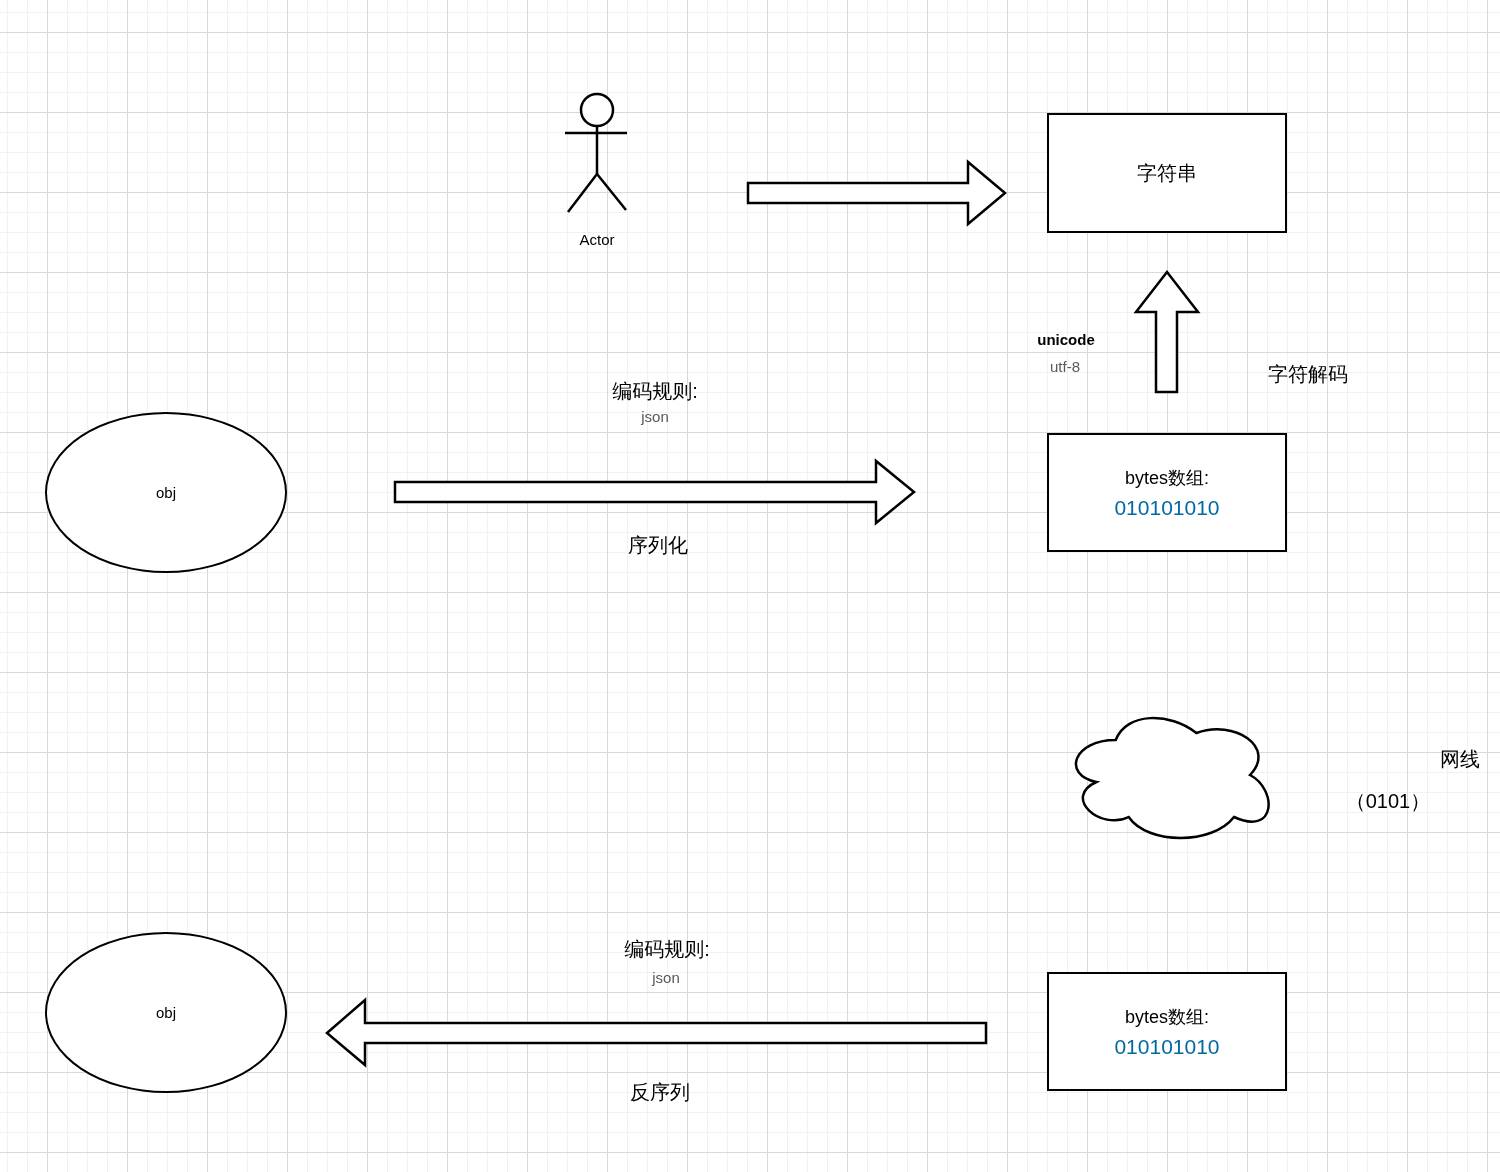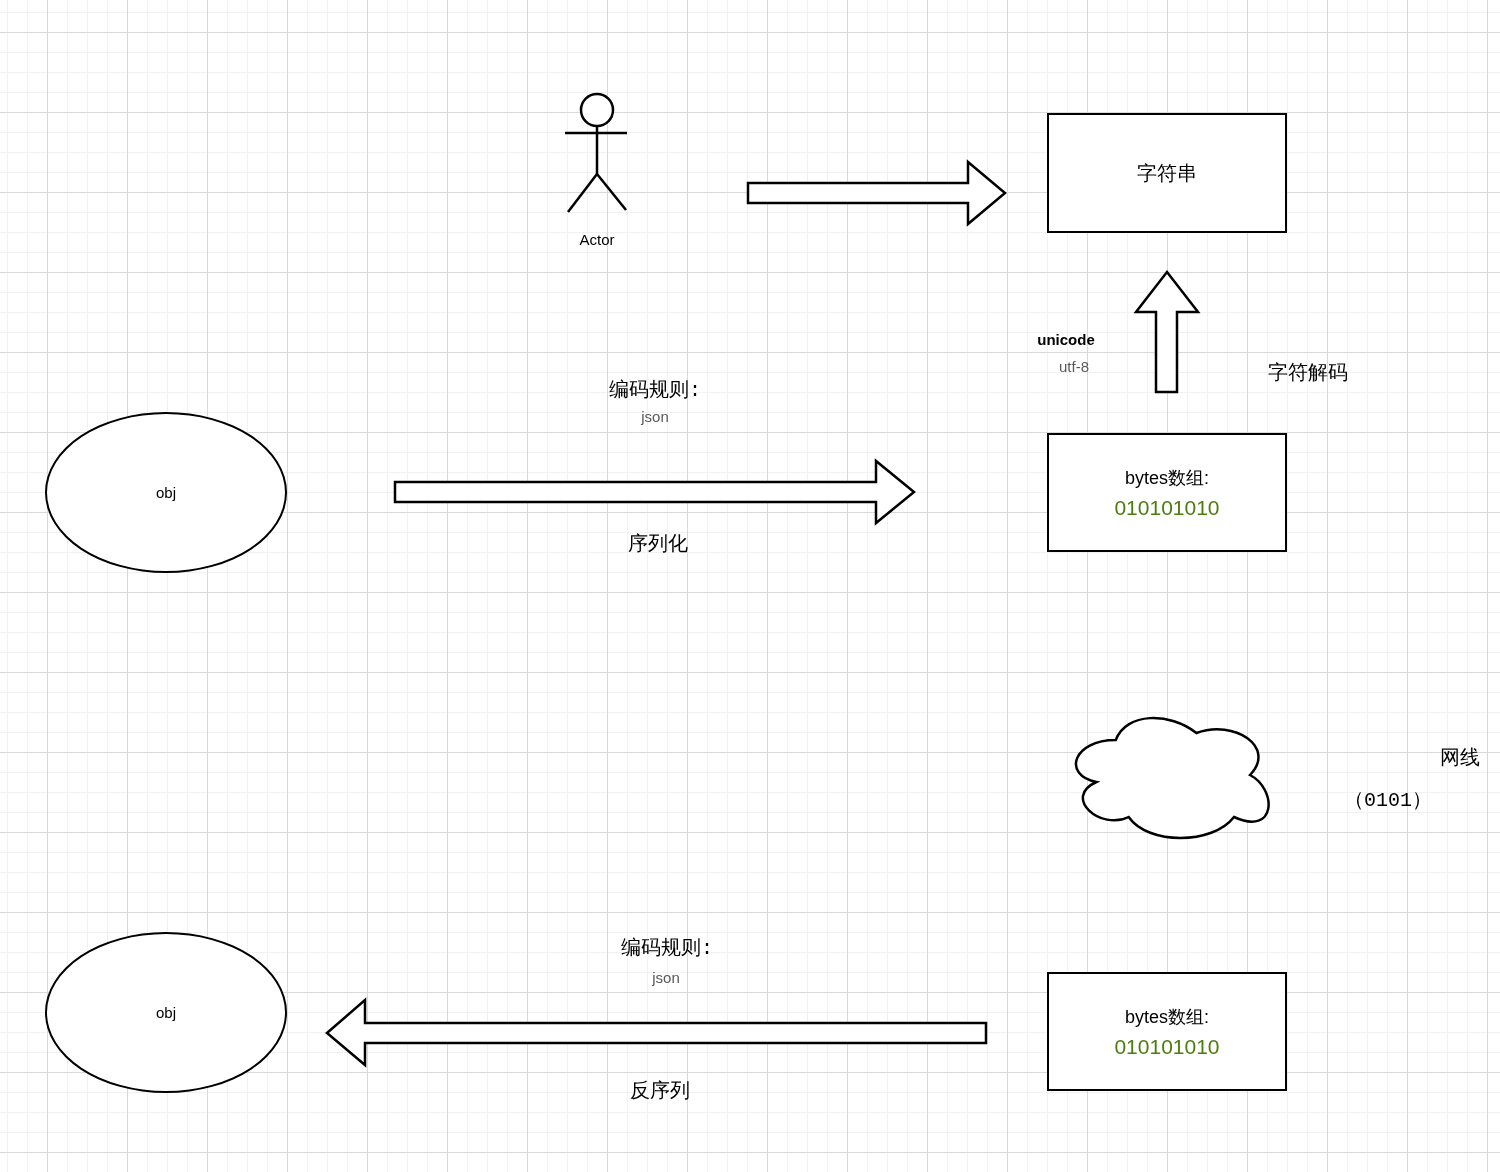--- a/index.html
+++ b/index.html
@@ -45,25 +45,25 @@
 
   .lbl {
     position: absolute;
     transform: translate(-50%, -50%);
     white-space: nowrap;
     color: #000000;
     line-height: 1.2;
   }
   .lbl-secondary { color: #595959; }
 
-  .fs-cn { font-size: 20px; font-family: Liberation Mono, monospace; }
+  .fs-cn { font-size: 20px; }
   .fs-lat { font-size: 15px; }
 
   .box-title { font-size: 18px; color: #000000; line-height: 30px; }
-  .box-value { font-size: 21px; color: #4d7c0f; line-height: 30px; }
+  .box-value { font-size: 21px; color: #0369a1; line-height: 30px; }
 </style>
 </head>
 <body>
 
 <div class="canvas">
 
   <svg class="shape" style="left:560px; top:90px;" width="74" height="126" viewBox="0 0 74 126">
     <g fill="none" stroke="#000000" stroke-width="2.5">
       <circle cx="37" cy="20" r="16" fill="#ffffff"></circle>
       <line x1="37" y1="36" x2="37" y2="84"></line>
@@ -80,21 +80,21 @@
 
   <div class="node-box" style="left:1047px; top:113px; width:240px; height:120px;">
     <div class="fs-cn">字符串</div>
   </div>
 
   <svg class="shape" style="left:1132px; top:269px;" width="70" height="126" viewBox="0 0 70 126">
     <path d="M35,3 L66,43 L45,43 L45,123 L24,123 L24,43 L4,43 Z" fill="#ffffff" stroke="#000000" stroke-width="2.5" stroke-linejoin="miter"></path>
   </svg>
 
   <div class="lbl fs-lat" style="left:1066px; top:340px;font-weight:bold;">unicode</div>
-  <div class="lbl fs-lat lbl-secondary" style="left:1065px; top:367px;margin-left:9px;">utf-8</div>
+  <div class="lbl fs-lat lbl-secondary" style="left:1065px; top:367px;">utf-8</div>
   <div class="lbl fs-cn" style="left:1308px; top:343px;margin-top:31px;">字符解码</div>
 
   <div class="node-ellipse" style="left:45px; top:412px; width:242px; height:161px;">
     <div class="fs-lat">obj</div>
   </div>
 
   <div class="lbl fs-cn" style="left:655px; top:391px;">编码规则:</div>
   <div class="lbl fs-lat lbl-secondary" style="left:655px; top:417px;">json</div>
 
   <svg class="shape" style="left:393px; top:458px;" width="524" height="68" viewBox="0 0 524 68">

